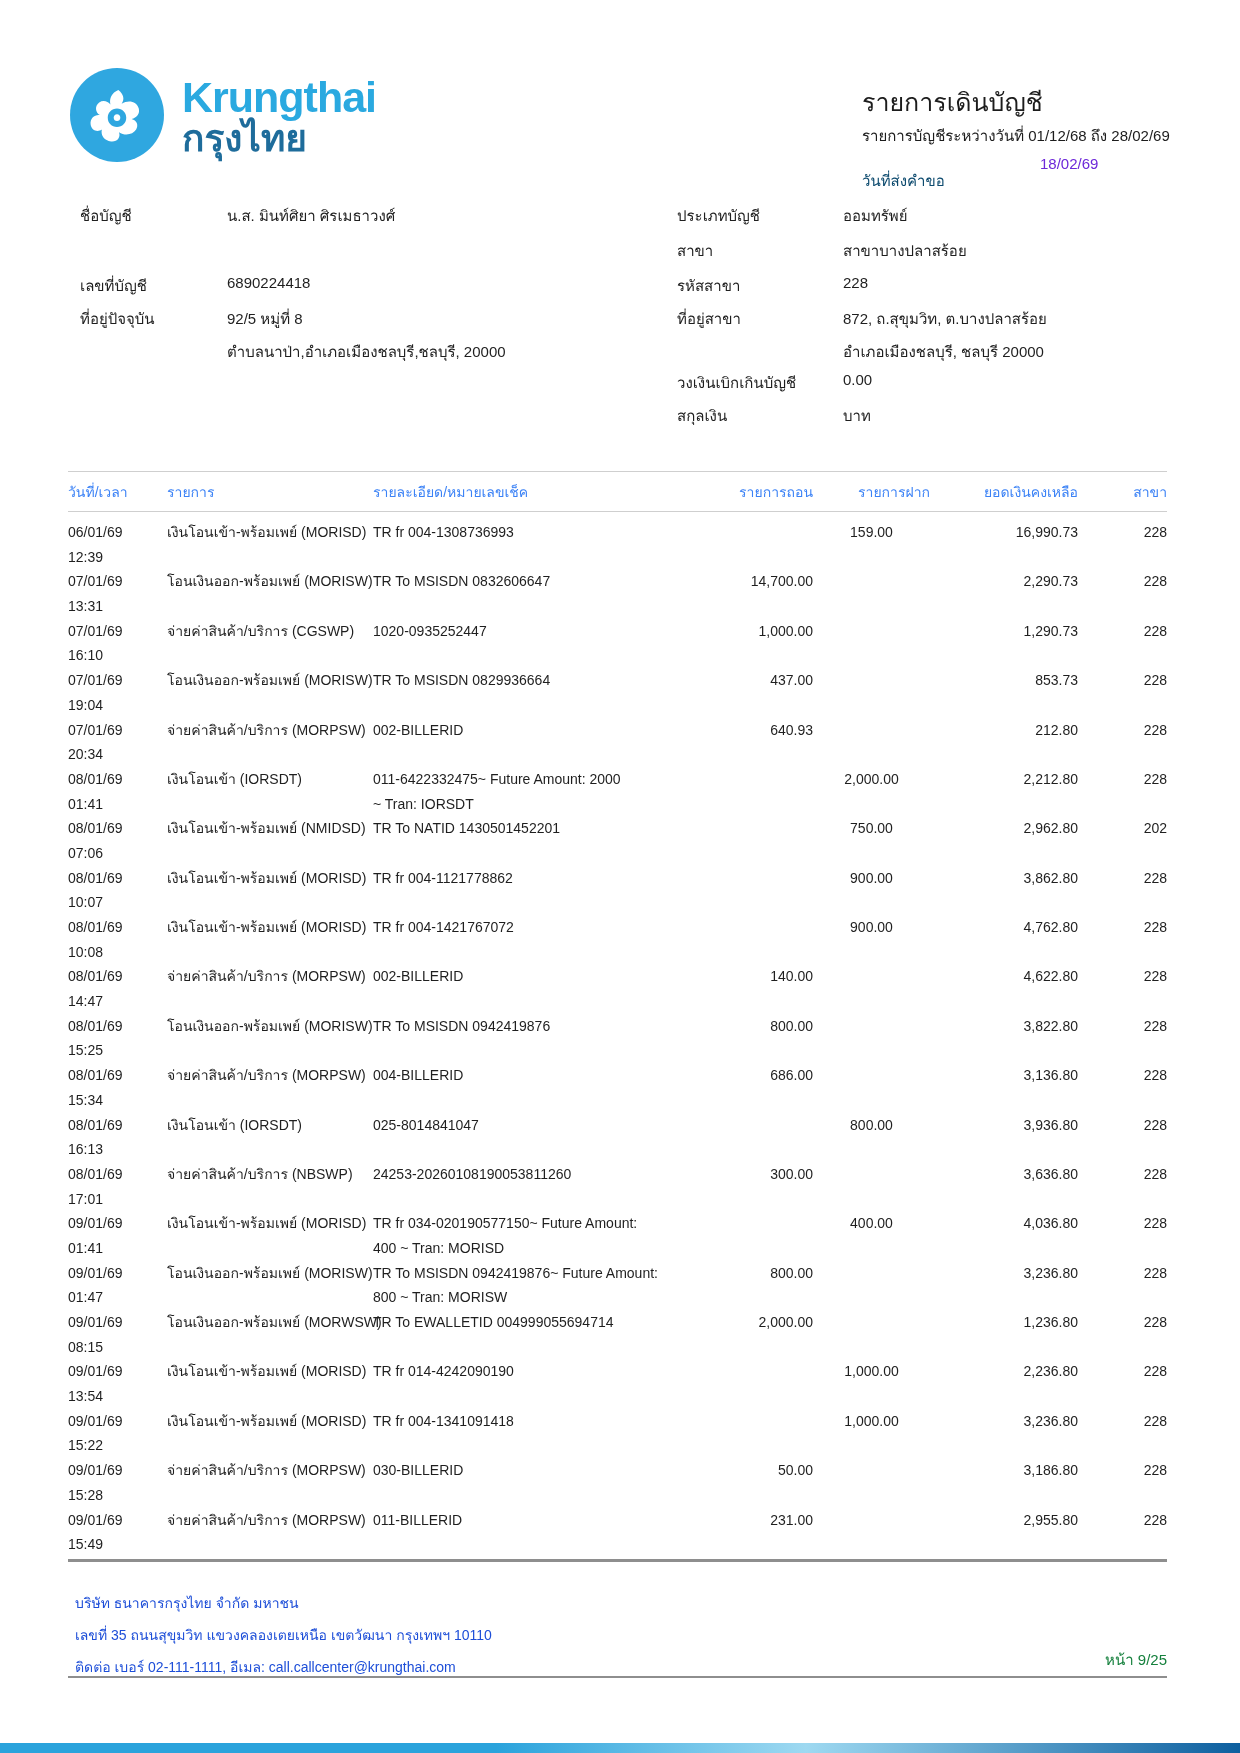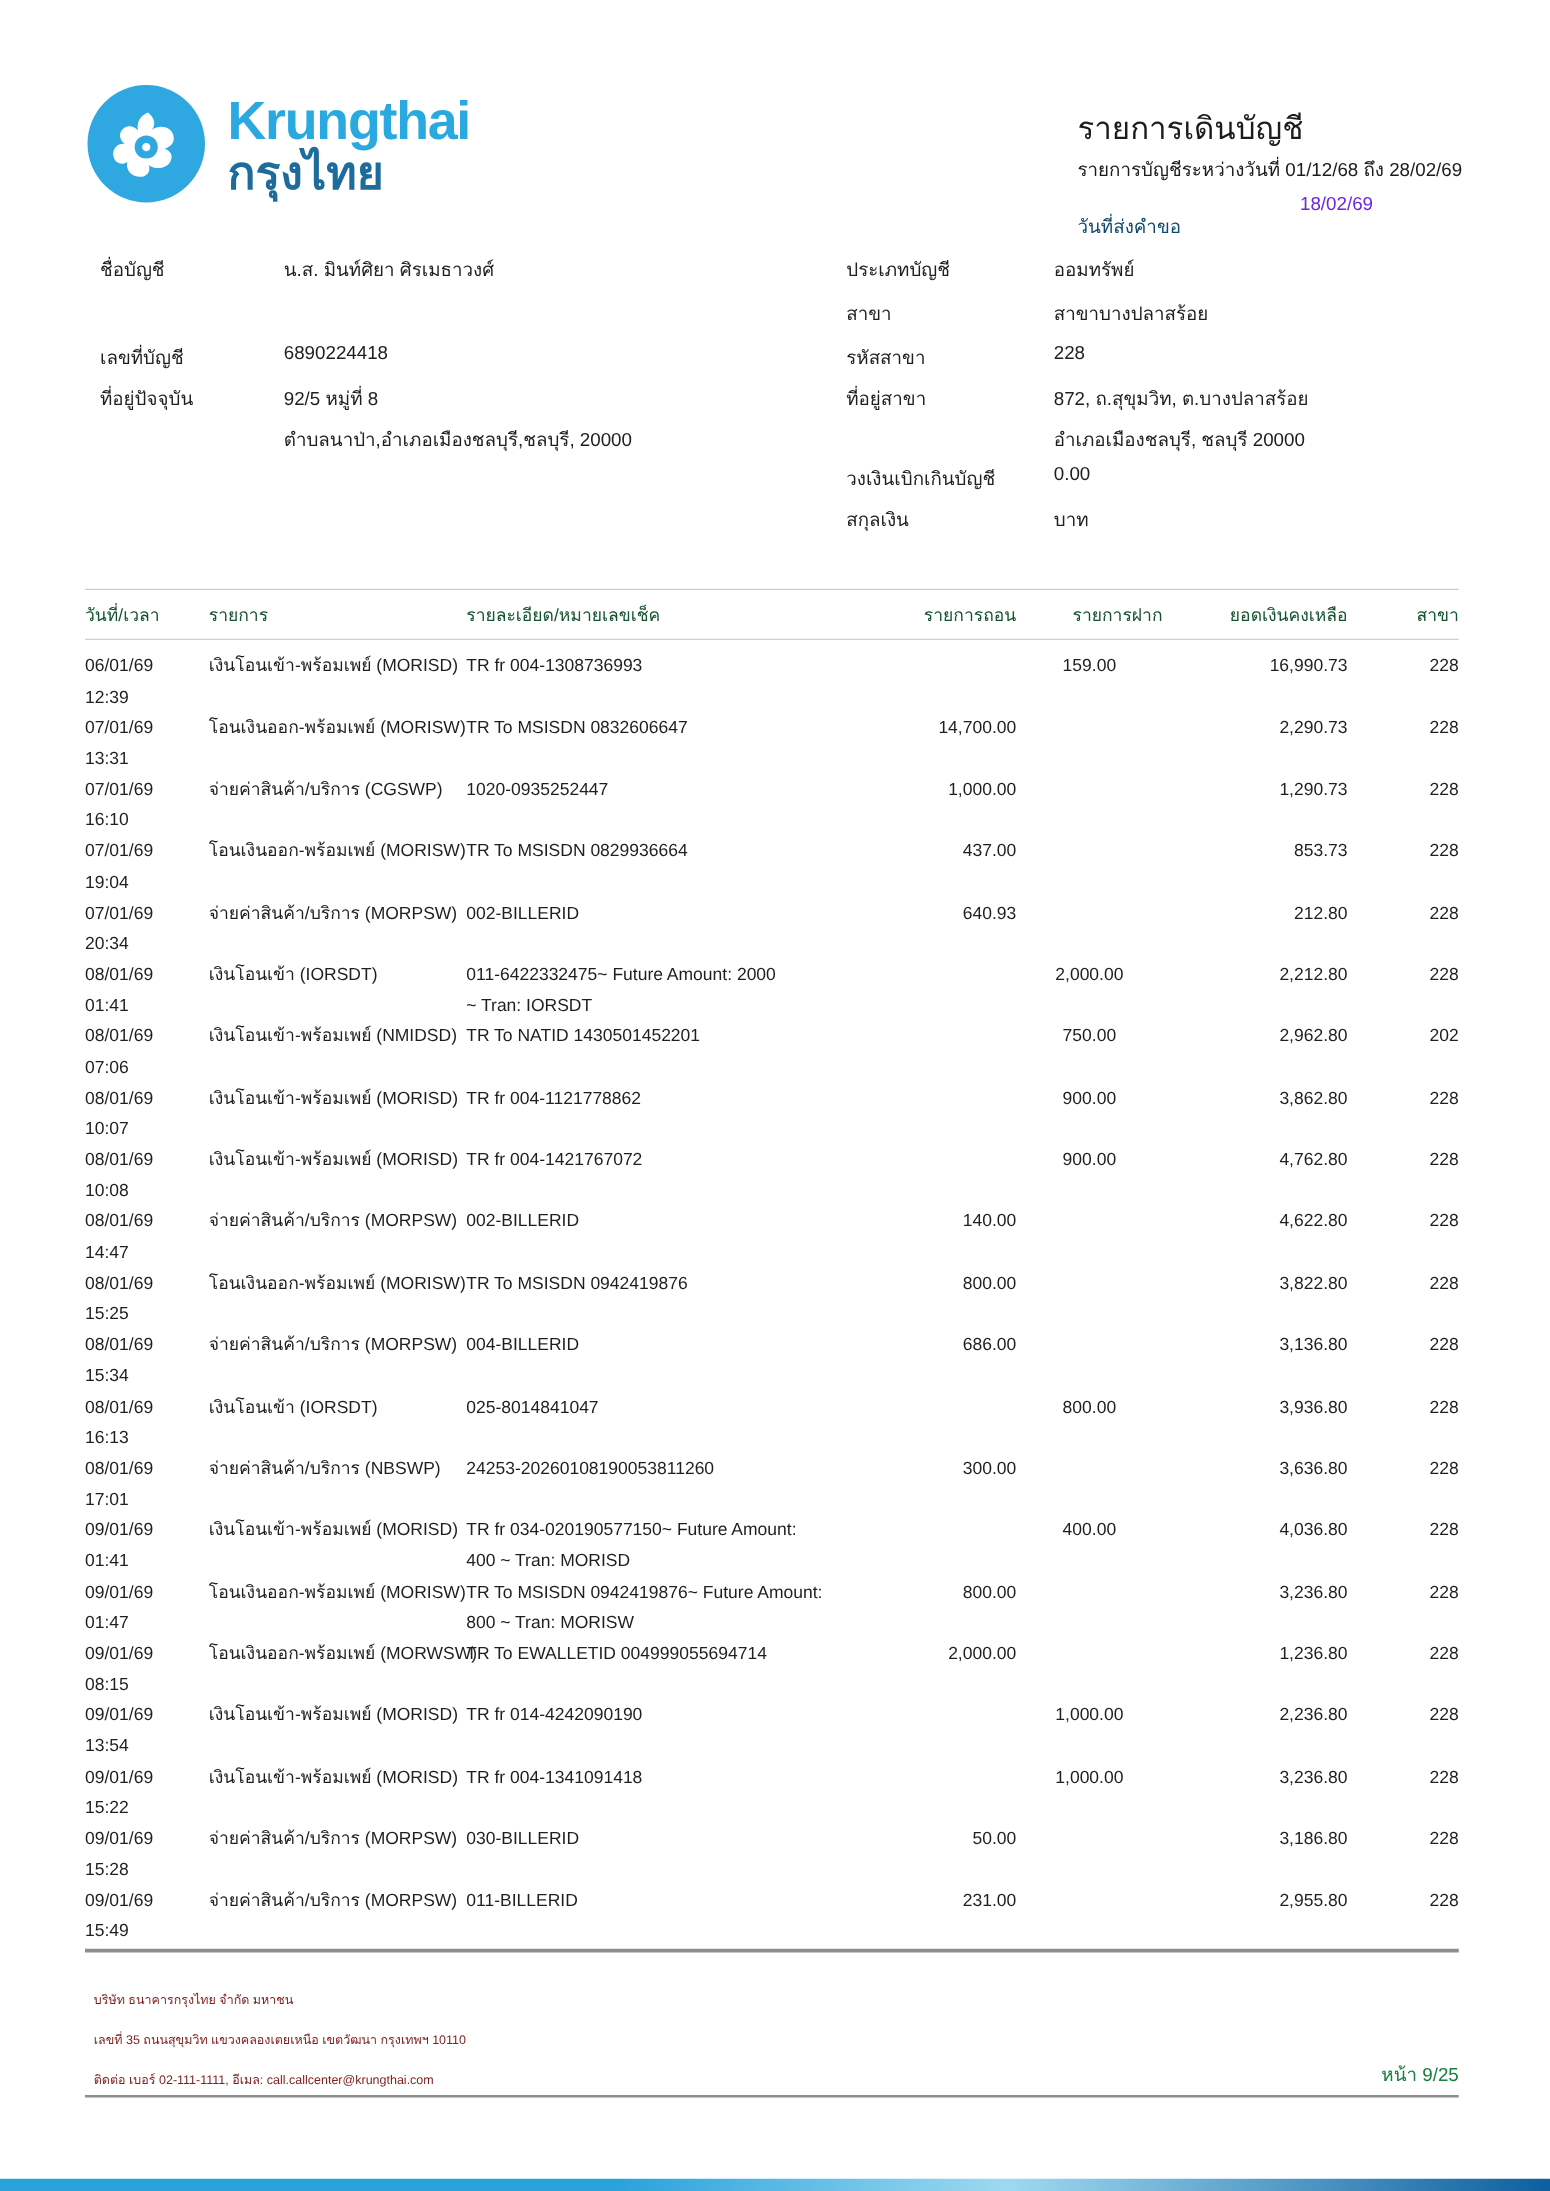--- a/index.html
+++ b/index.html
@@ -31,42 +31,42 @@
   .rcol-l { left:677px; } .rcol-v { left:843px; }
   .r1 { top:204px; } .r2 { top:239px; } .r3 { top:274px; }
   .r4 { top:307px; } .r5 { top:340px; } .r6 { top:371px; } .r7 { top:404px; }
 
   
   .table-wrap { position:absolute; left:68px; top:471px; width:1099px; }
   .t-head {
     display:grid; height:41px; align-items:center;
     grid-template-columns:99px 206px 300px 140px 117px 148px 89px;
     border-top:1px solid #cfcfcf; border-bottom:1px solid #cfcfcf;
-    font-size:14px; color:#14532d;
+    font-size:14px; color:#3b82f6;
   }
   .t-head .th-num { text-align:right; }
   .t-body { padding-top:10px; }
   .txn-row {
     display:grid;
     grid-template-columns:99px 206px 300px 140px 117px 148px 89px;
     grid-template-rows:24.7px 24.7px;
     font-size:14px;
   }
   .cell { line-height:20px; white-space:nowrap; }
   .c-date { grid-area:1/1; } .c-time { grid-area:2/1; }
   .c-desc { grid-area:1/2; }
   .c-det1 { grid-area:1/3; } .c-det2 { grid-area:2/3; }
   .c-wd  { grid-area:1/4; text-align:right; }
   .c-dp  { grid-area:1/5; text-align:center; }
   .c-bal { grid-area:1/6; text-align:right; }
   .c-br  { grid-area:1/7; text-align:right; }
   .t-bottomline { border-bottom:3px solid #8e8e8e; }
 
   
-  .foot-line { position:absolute; left:75px; font-size:10px; color:#7f1d1d; white-space:nowrap; }
+  .foot-line { position:absolute; left:75px; font-size:14px; color:#1d4ed8; white-space:nowrap; }
   .f1 { top:1592px; } .f2 { top:1624px; } .f3 { top:1656px; }
   .page-num { position:absolute; top:1648px; right:73px; font-size:15px; color:#15803d; }
   .foot-rule { position:absolute; left:68px; top:1676px; width:1099px; border-top:2px solid #8e8e8e; }
   .bottom-bar {
     position:absolute; left:0; bottom:0; width:1240px; height:10px;
     background:linear-gradient(90deg,#2aa3dc 0%,#2aa3dc 40%,#9ed9f1 65%,#0d5f9f 100%);
   }
 </style>
 </head>
 <body>

